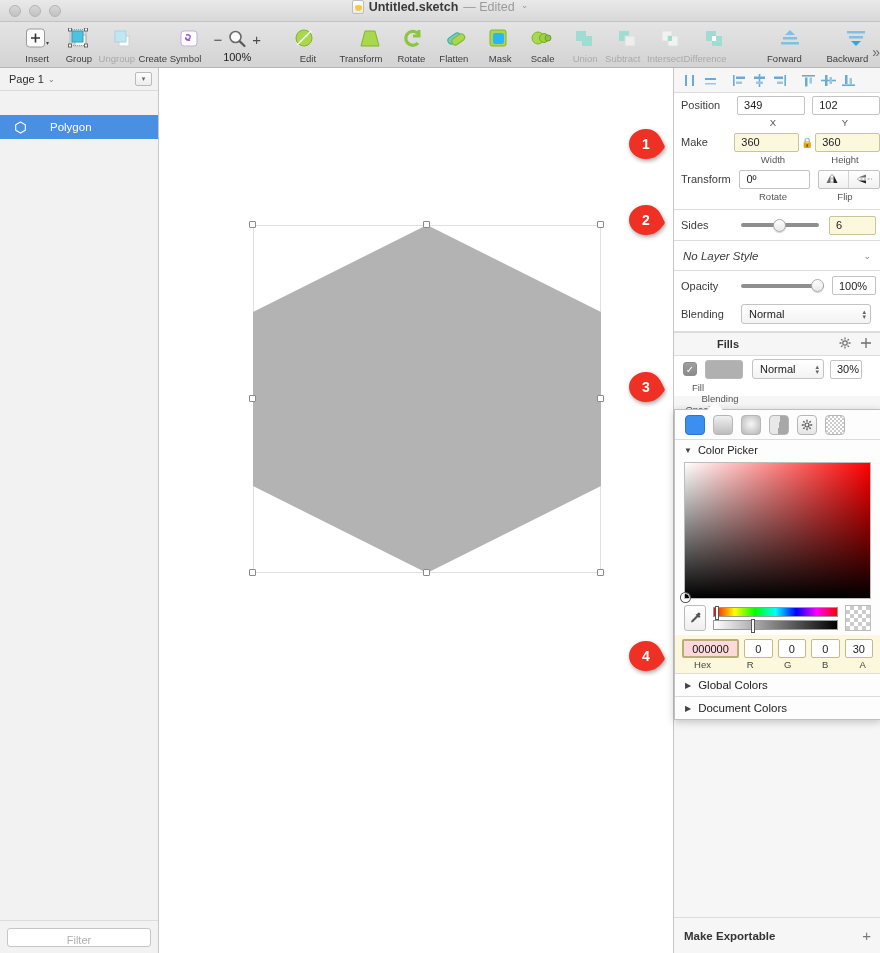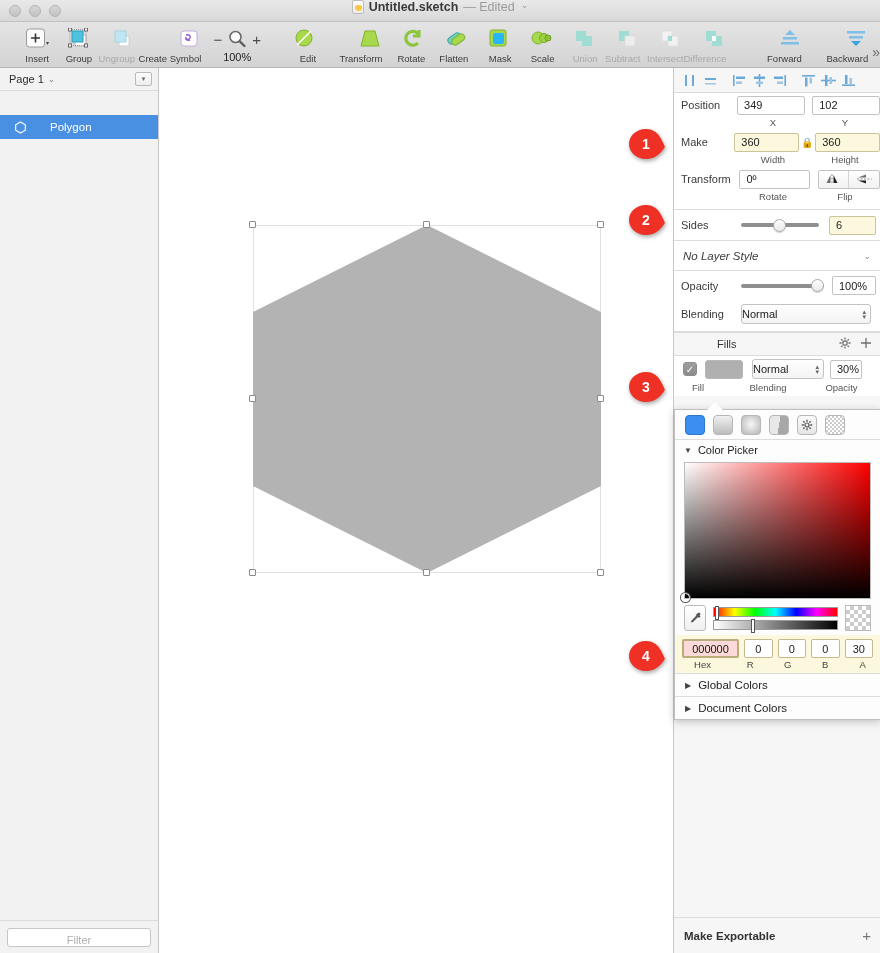--- a/index.html
+++ b/index.html
@@ -169,43 +169,43 @@
   .style-row {
     height: 30px; display: flex; align-items: center; padding: 0 9px;
     background: #fff; border-bottom: 1px solid #dcdcdc;
   }
   .style-name { font-size: 11.5px; font-style: italic; color: #3a3a3a; }
   .style-chev { margin-left: auto; font-size: 9px; color: #888; }
 
   .select-box {
     height: 20px; border: 1px solid #c3c3c3; border-radius: 3px;
     background: linear-gradient(#ffffff,#f3f3f3);
-    display: flex; align-items: center; font-size: 11px; color: #222;
+    display: flex; align-items: center; padding-left: 7px; font-size: 11px; color: #222;
   }
   .stepper { margin-left: auto; margin-right: 4px; display: flex; flex-direction: column;
              line-height: 5px; font-size: 7px; color: #666; }
 
   .fills-hdr {
     height: 24px; display: flex; align-items: center; padding: 0 8px;
     background: #f6f6f6; border-bottom: 1px solid #dcdcdc; border-top: 1px solid #dcdcdc;
   }
-  .fills-hdr .t { font-size: 11px; font-weight: normal; color: #333; padding-left: 35px; }
+  .fills-hdr .t { font-size: 11px; font-weight: bold; color: #333; padding-left: 35px; }
   .fills-hdr .icons { margin-left: auto; display: flex; gap: 9px; align-items: center; }
 
   .fill-row { height: 26px; display: flex; align-items: center; padding-left: 9px; background: #fff; }
   .chk {
     width: 14px; height: 14px; border-radius: 3px; border: 1px solid #8d8d8d;
     background: linear-gradient(#9e9e9e,#8b8b8b); display: flex;
     align-items: center; justify-content: center; color: #fff; font-size: 10px;
   }
   .swatch {
     width: 38px; height: 19px; border: 1px solid #b7b7b7; border-radius: 3px;
     background: #b0b0b0; margin-left: 8px;
   }
-  .fill-sub { display: flex; height: 14px; background: #fff; font-size: 9.5px; color: #555; }
+  .fill-sub { display: flex; height: 14px; background: #fff; font-size: 9.5px; color: #555; flex-direction: column; }
 
   
   .popover {
     position: absolute; left: 0; top: 341px; width: 207px;
     background: #fdfdfd; border: 1px solid #c0c0c0;
     box-shadow: 0 2px 8px rgba(0,0,0,.22);
   }
   .pop-arrow {
     position: absolute; top: -8px; left: 32px; width: 16px; height: 8px;
     background: #fdfdfd; clip-path: polygon(50% 0, 100% 100%, 0 100%);

